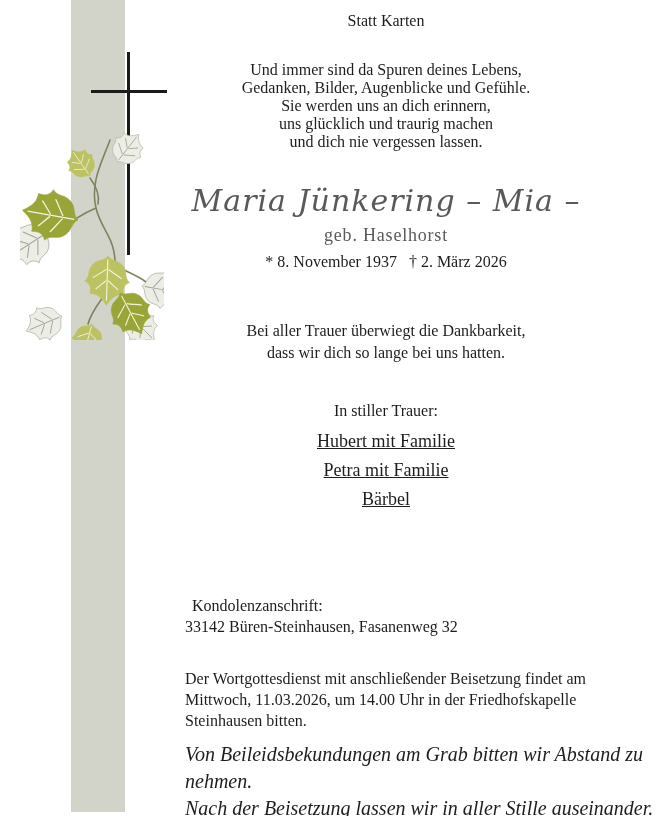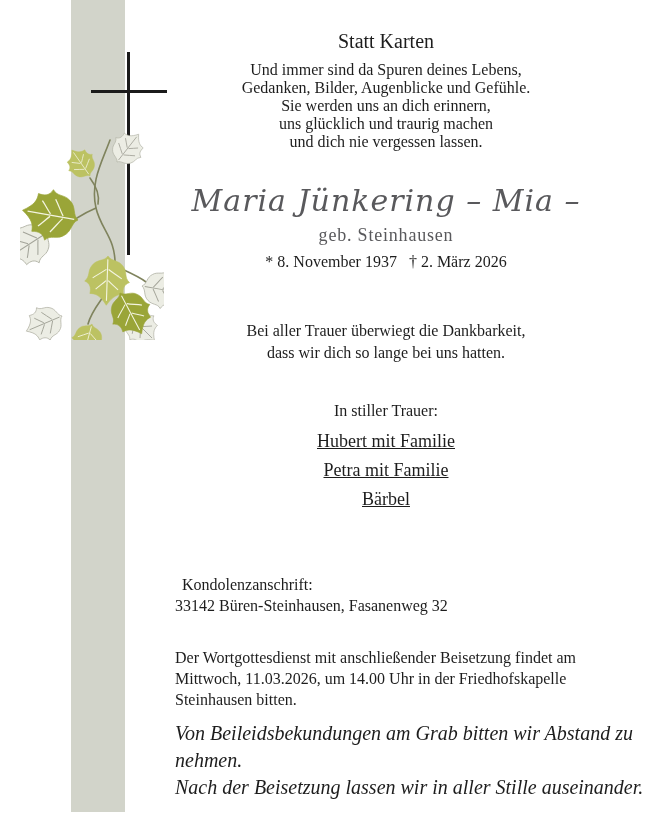--- a/index.html
+++ b/index.html
@@ -23,42 +23,42 @@
     background:var(--cross,#1b1b1b);
   }
   .cross-h{
     position:absolute;left:91px;top:90px;width:76px;height:3px;
     background:var(--cross,#1b1b1b);
   }
   .ivy{position:absolute;left:20px;top:126px;width:144px;height:214px;}
 
   
   .center{position:absolute;left:112px;width:548px;text-align:center;}
-  .statt{top:12px;font-size:20px;line-height:18px;margin-top:20px;}
+  .statt{top:12px;font-size:16px;line-height:18px;}
   .poem{top:61px;font-size:16px;line-height:18px;}
   .name{
     top:183px;
     font-family:"DejaVu Serif","Liberation Serif",serif;
     font-style:italic;
     font-size:30px;line-height:36px;
     letter-spacing:1px;
     color:var(--name,#59595c);
   }
   .maiden{
     top:224px;font-size:18px;line-height:22px;letter-spacing:0.8px;
     color:var(--name,#55555a);
   }
   .dates{top:252px;font-size:16px;line-height:20px;}
   .dates .death{margin-left:8px;}
   .gratitude{top:320px;font-size:16px;line-height:22px;}
   .intro{top:402px;font-size:16px;line-height:18px;}
   .mourners{top:427px;font-size:18px;line-height:29px;text-decoration:underline;}
 
   
-  .leftcol{position:absolute;left:175px;width:470px;text-align:left;}
+  .leftcol{position:absolute;left:185px;width:470px;text-align:left;margin-top:21px;}
   .condolence{top:574px;font-size:16px;line-height:21px;}
   .condolence .label{padding-left:7px;}
   .service{top:647px;font-size:16px;line-height:21px;}
   .closing{top:720px;font-size:20px;line-height:27px;font-style:italic;}
 
   svg .stem{stroke:#7f835d;stroke-width:1.6;fill:none;stroke-linecap:round;}
 </style>
 </head>
 <body>
 
@@ -108,21 +108,21 @@
   <div class="center poem">
     <div>Und immer sind da Spuren deines Lebens,</div>
     <div>Gedanken, Bilder, Augenblicke und Gefühle.</div>
     <div>Sie werden uns an dich erinnern,</div>
     <div>uns glücklich und traurig machen</div>
     <div>und dich nie vergessen lassen.</div>
   </div>
 
   <div class="center name">Maria Jünkering – Mia –</div>
 
-  <div class="center maiden">geb. Steinhausen</div>
+  <div class="center maiden">geb. Haselhorst</div>
 
   <div class="center dates">
     <span class="birth">* 8. November 1937</span>
     <span class="death">† 2. März 2026</span>
   </div>
 
   <div class="center gratitude">
     <div>Bei aller Trauer überwiegt die Dankbarkeit,</div>
     <div>dass wir dich so lange bei uns hatten.</div>
   </div>

